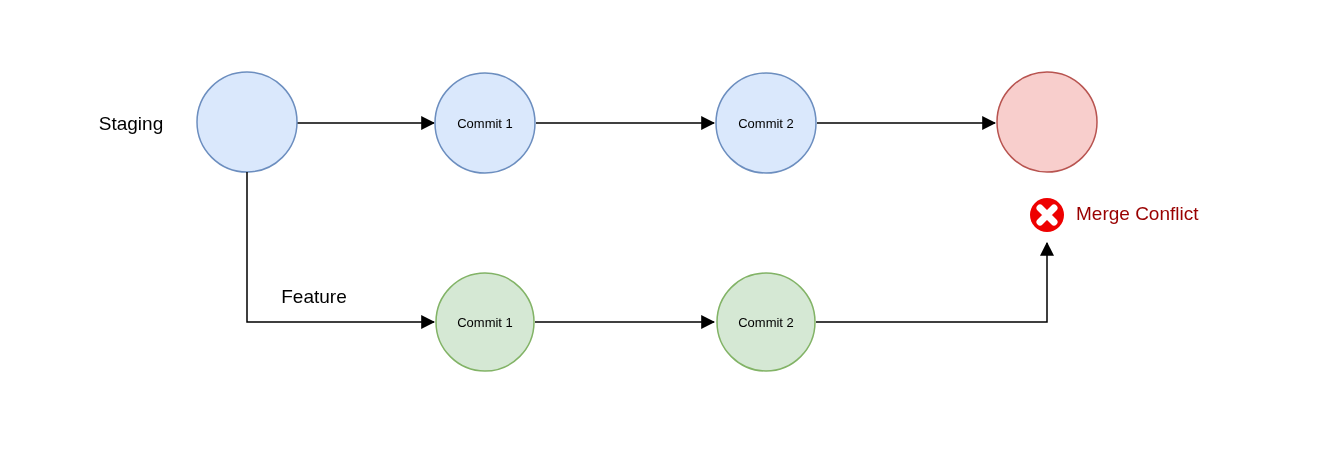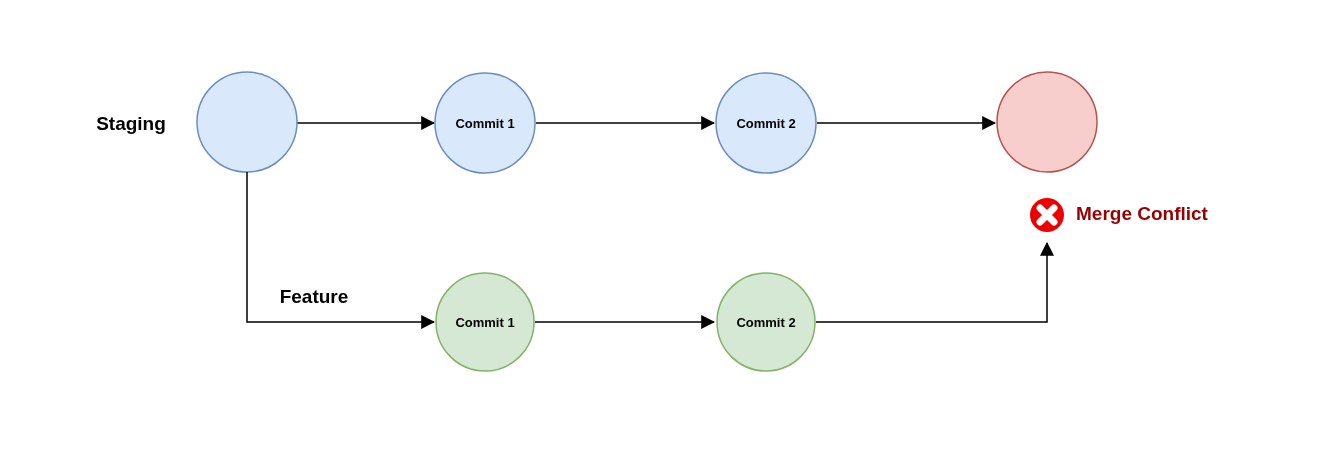--- a/index.html
+++ b/index.html
@@ -3,21 +3,20 @@
 <meta charset="utf-8">
 <style>
   html, body { margin: 0; padding: 0; background: #ffffff; }
   .canvas {
     position: relative;
     width: 1328px;
     height: 456px;
     background: #ffffff;
     font-family: "Liberation Sans", sans-serif;
     overflow: hidden;
-    font-weight: bold;
   }
   svg { display: block; }
   .node { stroke-width: 1.5; }
   .edge { fill: none; stroke-width: 1.5; }
   .node-label {
     font-family: "Liberation Sans", sans-serif;
     font-size: 13px;
     fill: #000000;
     text-anchor: middle;
   }

